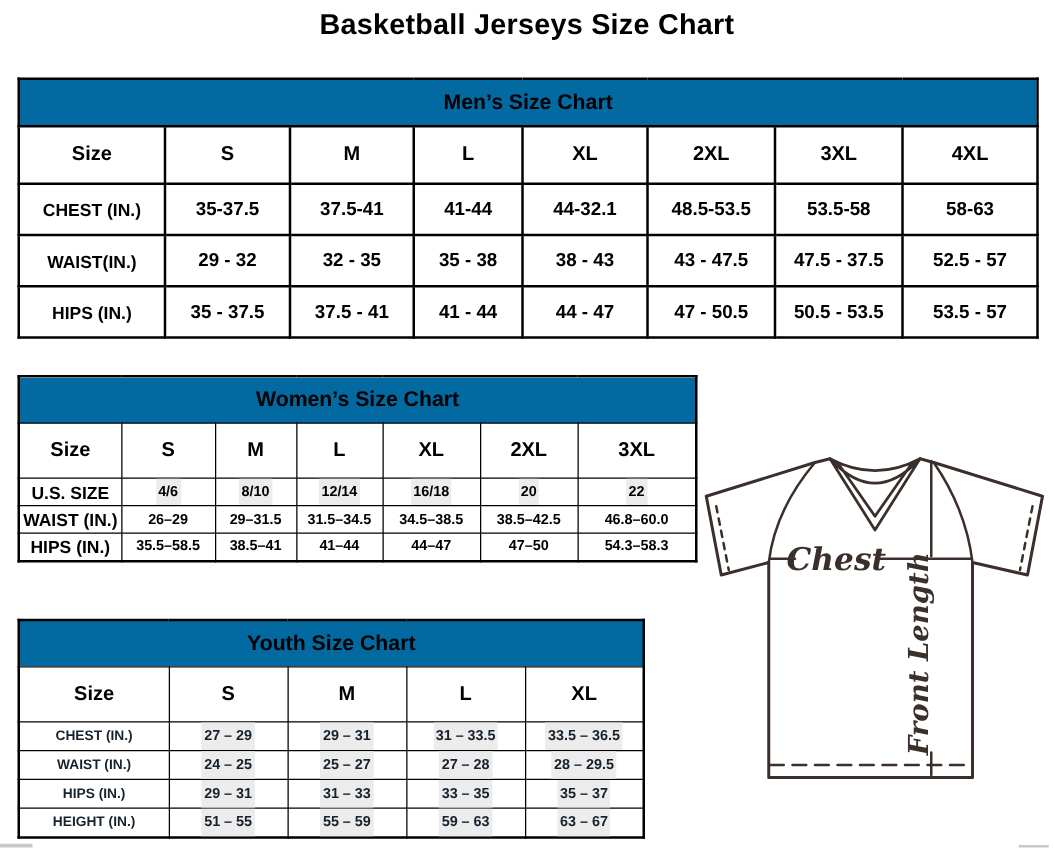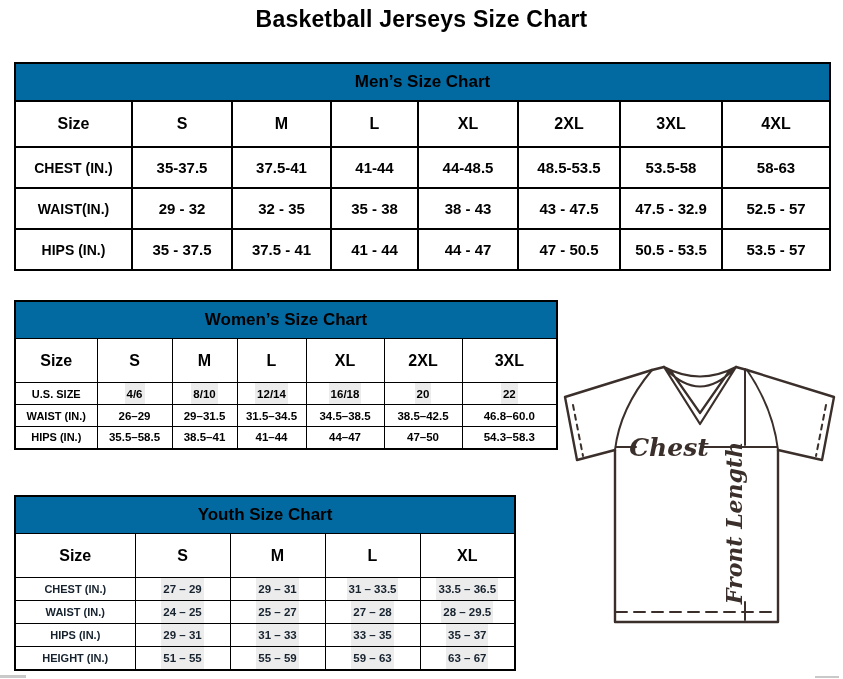--- a/index.html
+++ b/index.html
@@ -19,21 +19,21 @@
   .men td,.men th{border:2px solid #000;}
   .men tr.head th{font-size:16px;height:44px;}
   .men tr.data{height:41px;}
   .men tr.data th{font-size:14px;}
   .men tr.data td{font-size:15px;}
   
   .women{left:14px;top:300px;width:542px;border:2px solid #000;}
   .women td,.women th{border:1px solid #000;}
   .women tr.head th{font-size:16px;height:43px;}
   .women tr.data{height:22px;}
-  .women tr.data th{font-size:11px;}
+  .women tr.data th{font-size:14px;}
   .women tr.data td{font-size:11.5px;}
   
   .youth{left:14px;top:495px;width:500px;border:2px solid #000;}
   .youth td,.youth th{border:1px solid #000;}
   .youth tr.head th{font-size:16px;height:43px;}
   .youth tr.data{height:23px;}
   .youth tr.data th{font-size:11px;color:#16222e;}
   .youth tr.data td{font-size:11.5px;color:#16222e;}
   .hl{background:#ececec;padding:16px 2px;}
   
@@ -73,33 +73,33 @@
     <th>XL</th>
     <th>2XL</th>
     <th>3XL</th>
     <th>4XL</th>
   </tr>
   <tr class="data">
     <th>CHEST (IN.)</th>
     <td>35-37.5</td>
     <td>37.5-41</td>
     <td>41-44</td>
-    <td>44-48.5</td>
+    <td>44-32.1</td>
     <td>48.5-53.5</td>
     <td>53.5-58</td>
     <td>58-63</td>
   </tr>
   <tr class="data">
     <th>WAIST(IN.)</th>
     <td>29 - 32</td>
     <td>32 - 35</td>
     <td>35 - 38</td>
     <td>38 - 43</td>
     <td>43 - 47.5</td>
-    <td>47.5 - 32.9</td>
+    <td>47.5 - 37.5</td>
     <td>52.5 - 57</td>
   </tr>
   <tr class="data">
     <th>HIPS (IN.)</th>
     <td>35 - 37.5</td>
     <td>37.5 - 41</td>
     <td>41 - 44</td>
     <td>44 - 47</td>
     <td>47 - 50.5</td>
     <td>50.5 - 53.5</td>

